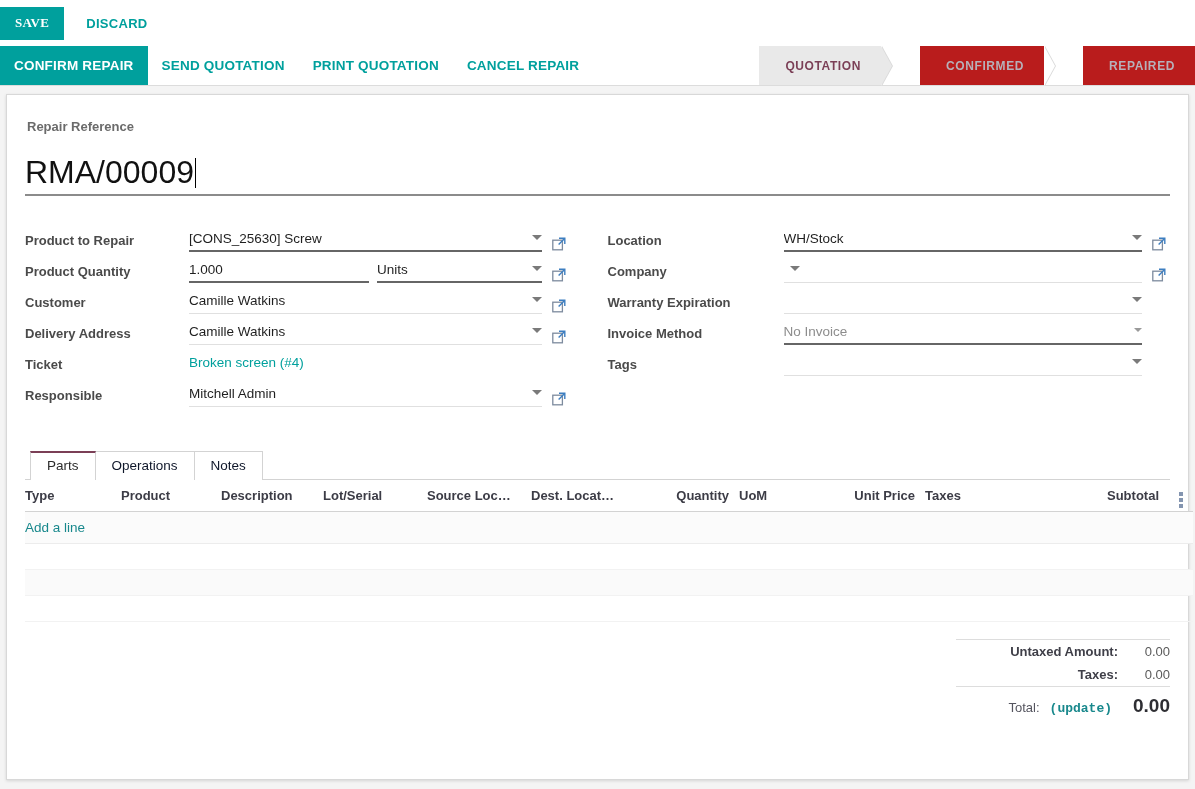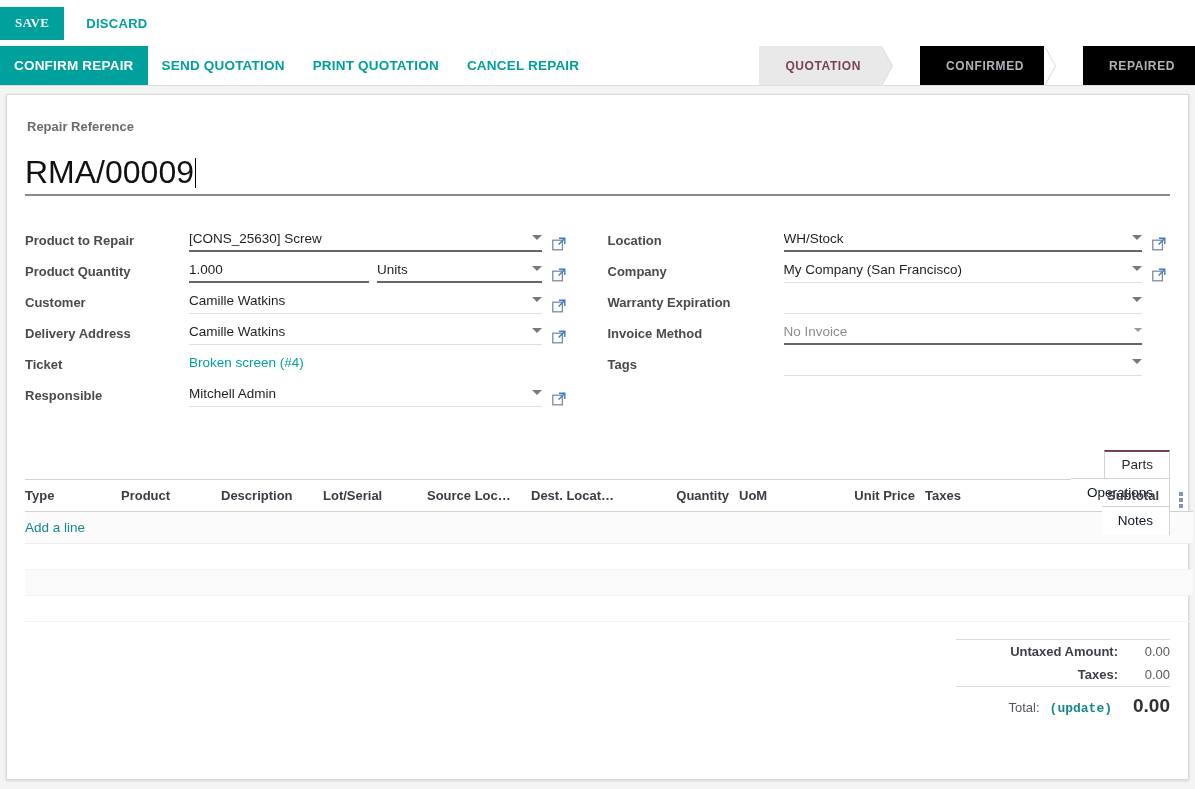--- a/index.html
+++ b/index.html
@@ -83,21 +83,21 @@
   }
   .stage {
     position: relative;
     display: flex;
     align-items: center;
     padding: 0 20px 0 26px;
     font-size: 12px;
     font-weight: 700;
     letter-spacing: .6px;
     color: #b7b0b9;
-    background: #000000;
+    background: #b91c1c;
     cursor: pointer;
   }
   .stage.active {
     background: #e9e9e9;
     color: #7b3f56;
   }
   .stage::after {
     content: "";
     position: absolute;
     right: -11px; top: 50%;
@@ -247,21 +247,20 @@
   .qty-uom  { flex: 1; margin-left: 8px; min-width: 0; margin-top: 26px; }
 
   
   .notebook { margin-top: 42px; }
   .tabs {
     display: flex;
     align-items: flex-end;
     border-bottom: 1px solid #d3d3d3;
     padding-left: 5px;
     height: 30px;
-    flex-direction: column;
   }
   .tab {
     font-size: 13.5px;
     color: #0f172a;
     padding: 5px 16px 6px 16px;
     border: 1px solid #d3d3d3;
     border-bottom: none;
     background: #fff;
     margin-bottom: -1px;
     cursor: pointer;
@@ -485,21 +484,20 @@
               <path d="M12.6 1.4 L6.6 7.4" stroke="#3d7ec0" stroke-width="1.4"></path>
             </svg>
           </span>
         </div>
       </div>
 
       <div class="frow">
         <div class="flabel">Company</div>
         <div class="fctl">
           <div class="fieldbox light">
-            <span class="fval">My Company (San Francisco)</span>
             <span class="caret-dn"></span>
           </div>
           <span class="extlink">
             <svg width="14" height="14" viewBox="0 0 14 14" aria-hidden="true">
               <rect x="0.8" y="3.2" width="9.6" height="9.6" fill="none" stroke="#7d8b9e" stroke-width="1.3"></rect>
               <path d="M7 1.2 H12.8 V7" fill="none" stroke="#3d7ec0" stroke-width="1.4"></path>
               <path d="M12.6 1.4 L6.6 7.4" stroke="#3d7ec0" stroke-width="1.4"></path>
             </svg>
           </span>
         </div>

